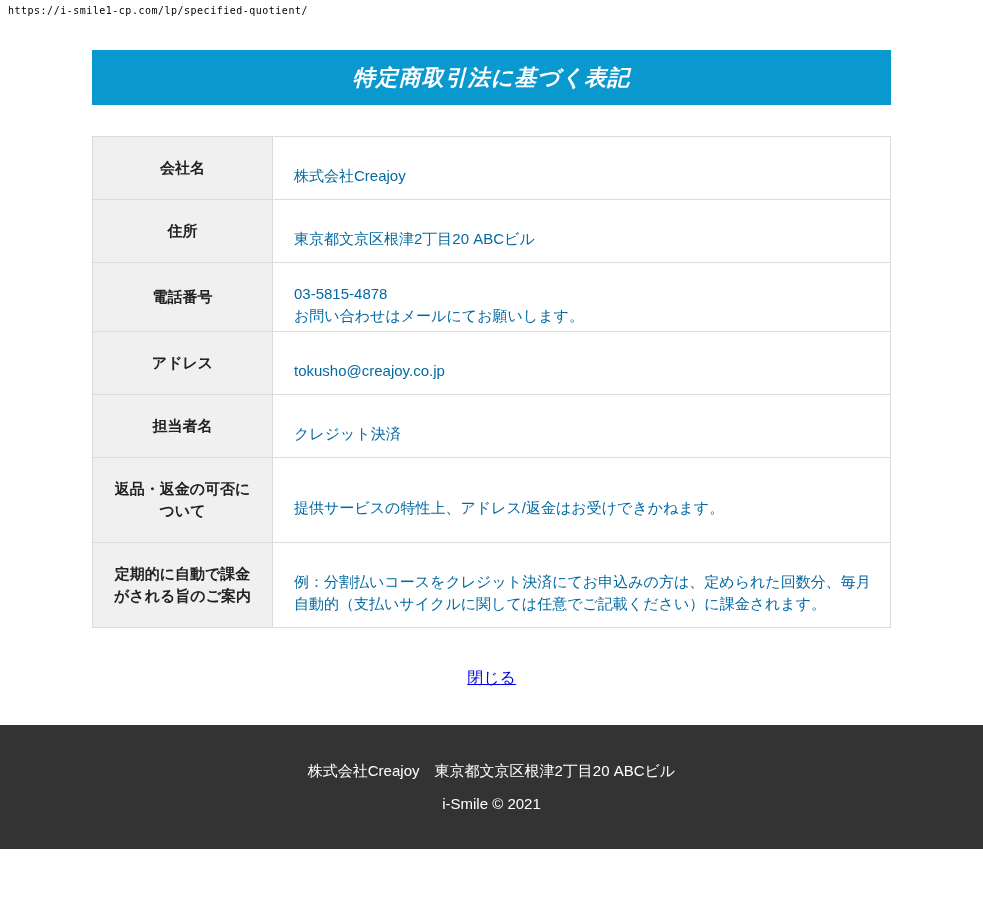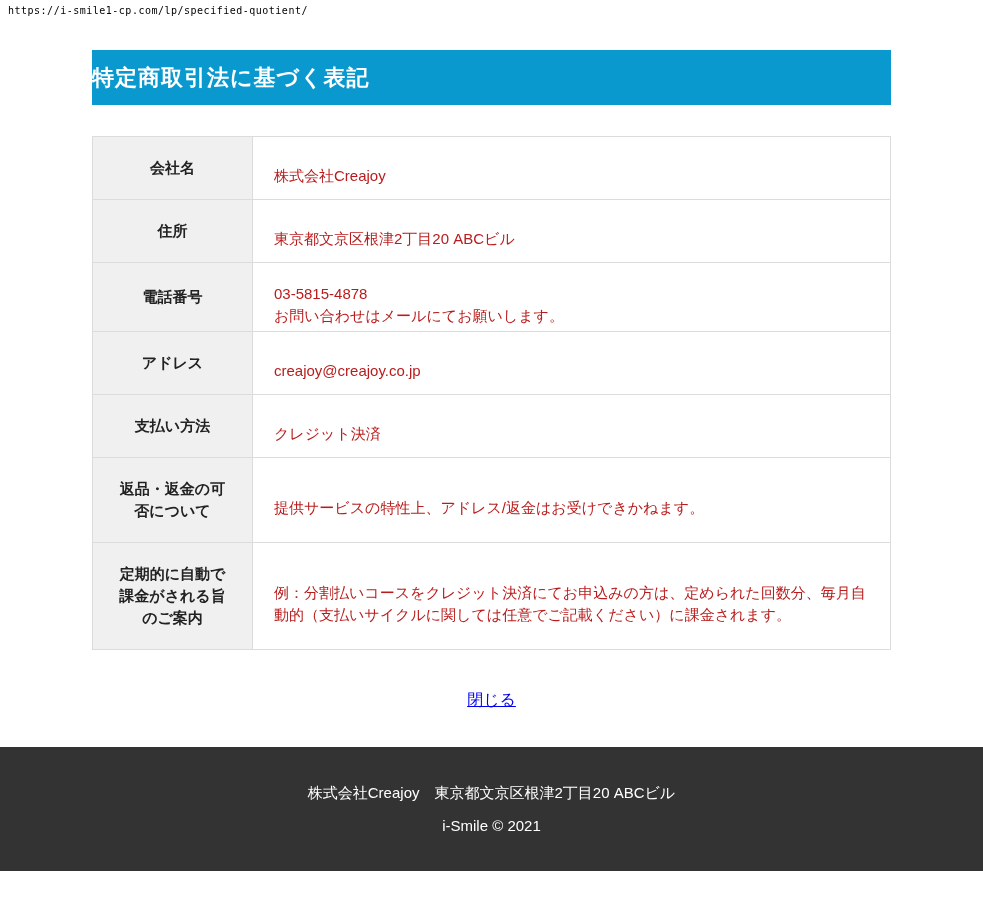--- a/index.html
+++ b/index.html
@@ -23,21 +23,22 @@
 
   .content { width: 799px; margin: 0 auto; }
 
   
   .banner {
     margin-top: 26px;
     height: 55px;
     background: #0a99cf;
     display: flex;
     align-items: center;
-    justify-content: flex-start;
+    justify-content: center;
+    font-style: italic;
   }
   .banner h1 {
     color: #ffffff;
     font-size: 22px;
     font-weight: bold;
     letter-spacing: 1px;
   }
 
   
   table.tokusho {
@@ -46,30 +47,30 @@
     border-collapse: collapse;
     table-layout: fixed;
   }
   table.tokusho th, table.tokusho td {
     border: 1px solid #dcdcdc;
     font-size: 15px;
     line-height: 22px;
     vertical-align: middle;
   }
   table.tokusho th {
-    width: 160px;
+    width: 180px;
     background: #f0f0f0;
     font-weight: bold;
     color: #222222;
     text-align: center;
     padding: 20px 20px;
   }
   table.tokusho td {
     background: #ffffff;
-    color: #b91c1c;
+    color: #0369a1;
     text-align: left;
     padding: 20px 14px 4px 21px;
     white-space: pre-line;
   }
 
   
   .close-row {
     margin-top: 40px;
     text-align: center;
     height: 20px;
@@ -120,25 +121,25 @@
 
 
     <tr>
       <th>電話番号</th>
       <td>03-5815-4878
 お問い合わせはメールにてお願いします。</td>
     </tr>
 
     <tr>
       <th>アドレス</th>
-      <td>creajoy@creajoy.co.jp</td>
+      <td>tokusho@creajoy.co.jp</td>
     </tr>
 
     <tr>
-      <th>支払い方法</th>
+      <th>担当者名</th>
       <td>クレジット決済</td>
     </tr>
 
     <tr>
       <th>返品・返金の可否について</th>
       <td>提供サービスの特性上、アドレス/返金はお受けできかねます。</td>
     </tr>
 
     <tr>
       <th>定期的に自動で課金がされる旨のご案内</th>

